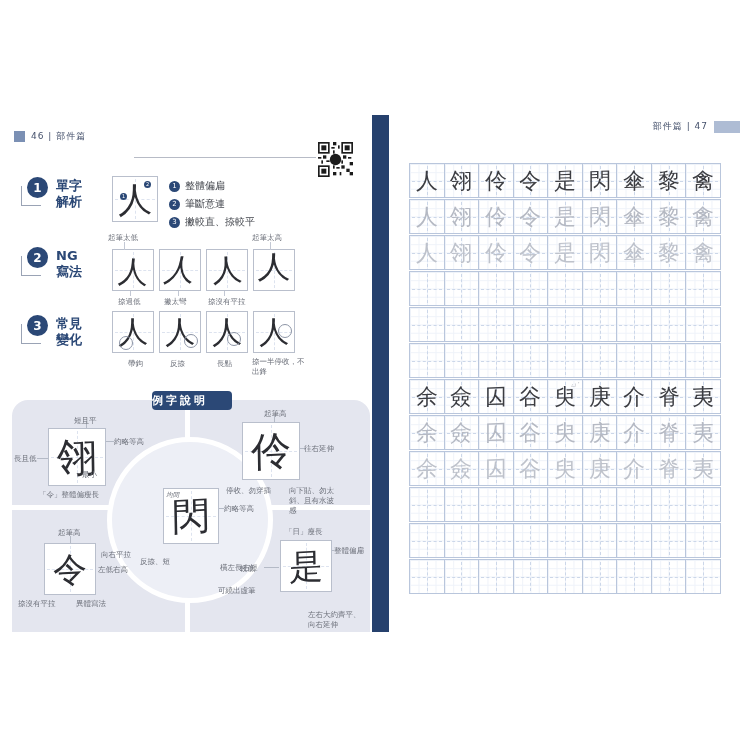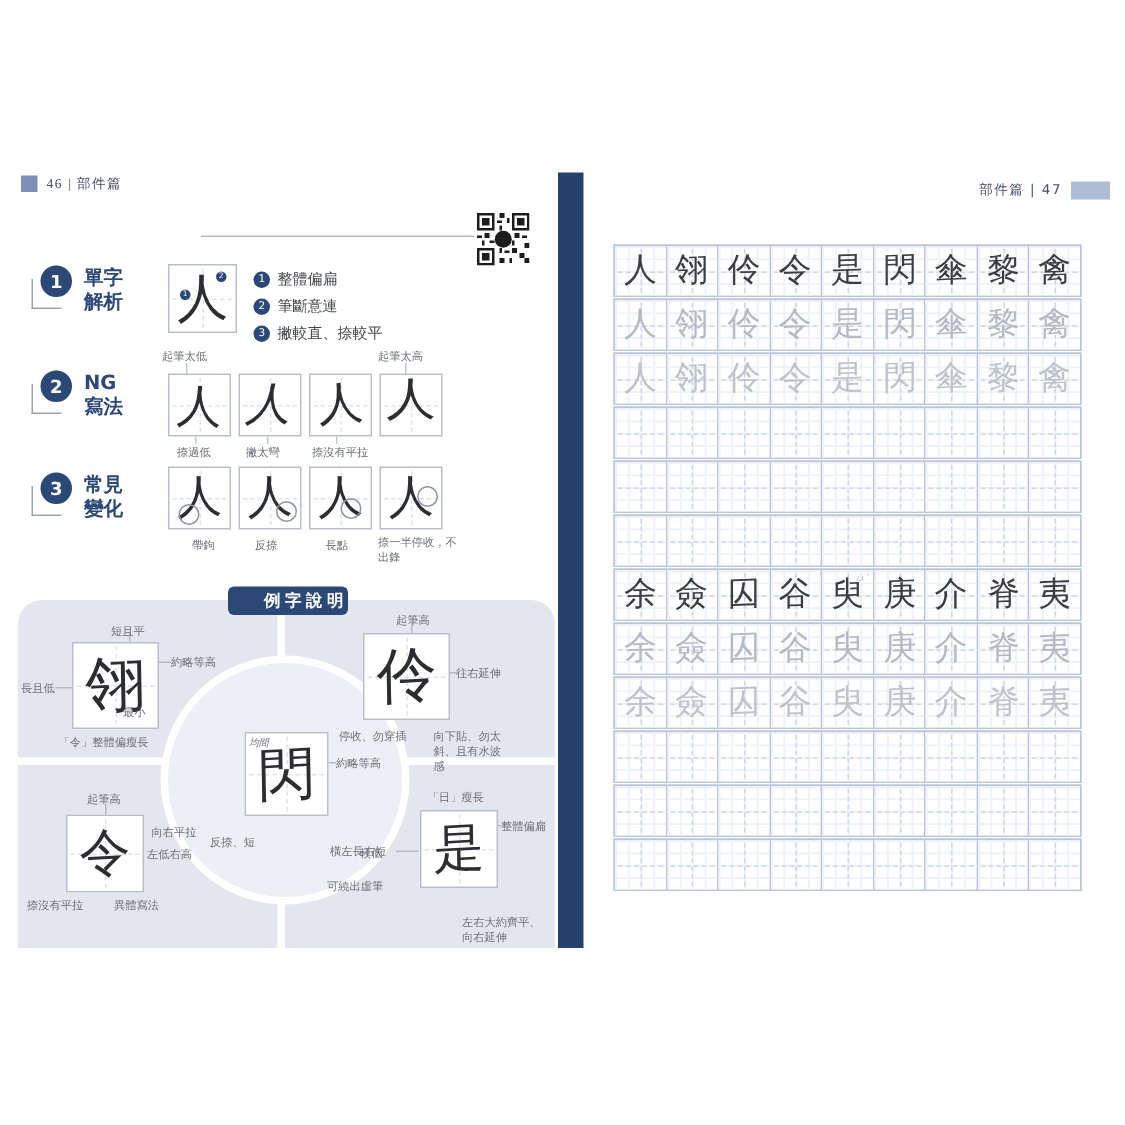--- a/index.html
+++ b/index.html
@@ -55,21 +55,21 @@
   .ring{position:absolute;width:12px;height:12px;border:1px solid #8d95a6;border-radius:50%;z-index:3;background:transparent;}
 
   
   .panel{position:absolute;left:0;top:285px;width:358px;height:232px;background:#e4e6ef;border-radius:16px 16px 0 0;}
   .px-v{position:absolute;left:173px;top:0;width:5px;height:232px;background:#fff;}
   .px-h{position:absolute;left:0;top:105px;width:358px;height:5px;background:#fff;}
   .pcircle{position:absolute;left:95px;top:37px;width:166px;height:166px;border-radius:50%;
     background:#edeff6;border:5px solid #fff;box-sizing:border-box;}
   .ex-banner{position:absolute;left:140px;top:-9px;width:80px;height:19px;background:#2b4876;color:#fff;
     border-radius:4px;font-size:11px;font-weight:bold;letter-spacing:3px;display:flex;align-items:center;
-    justify-content:flex-end;z-index:5;}
+    justify-content:flex-start;z-index:5;}
   .ex-box{z-index:4;}
   .ex-char{font-size:40px;}
 
   
   .grid-row{
     position:relative;display:grid;grid-template-columns:repeat(9,1fr);gap:1px;
     background:#b9c6dc;border:1px solid #b9c6dc;height:33px;margin-bottom:1px;
   }
   .gcell{
     position:relative;background:#fff;display:flex;align-items:center;justify-content:center;
@@ -86,21 +86,21 @@
   .row-light2 .gchar{color:#bec2cb;}
   .gnote{position:absolute;right:2px;top:1px;font-size:6px;color:#8a8f9b;z-index:3;transform:none;}
 </style>
 </head>
 <body>
 
 <div class="spine"></div>
 
 <div class="page-left">
 
-  <div class="ph abs" style="left:2px;top:1px;font-family:Liberation Serif, serif;">
+  <div class="ph abs" style="left:2px;top:15px;">
     <span class="ph-sq-l"></span>
     <span>46 | 部件篇</span>
   </div>
 
   <div class="title-rule"></div>
 
   <svg class="abs" style="left:306px;top:27px;" width="35" height="35" viewBox="0 0 21 21">
     <rect x="0" y="0" width="21" height="21" fill="#fff"></rect>
     <g fill="#1c1c1c">
       <rect x="0" y="0" width="7" height="7"></rect>

